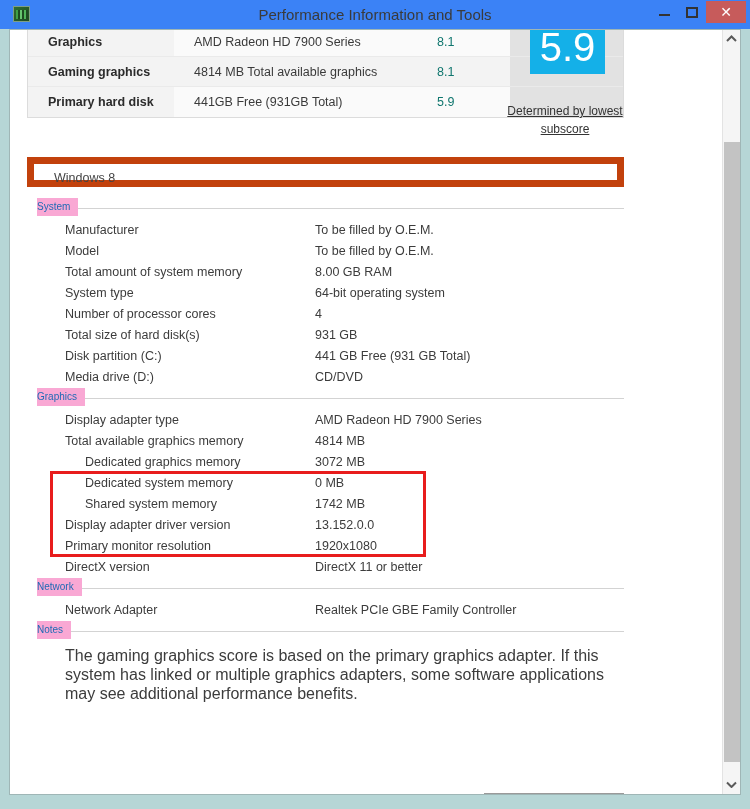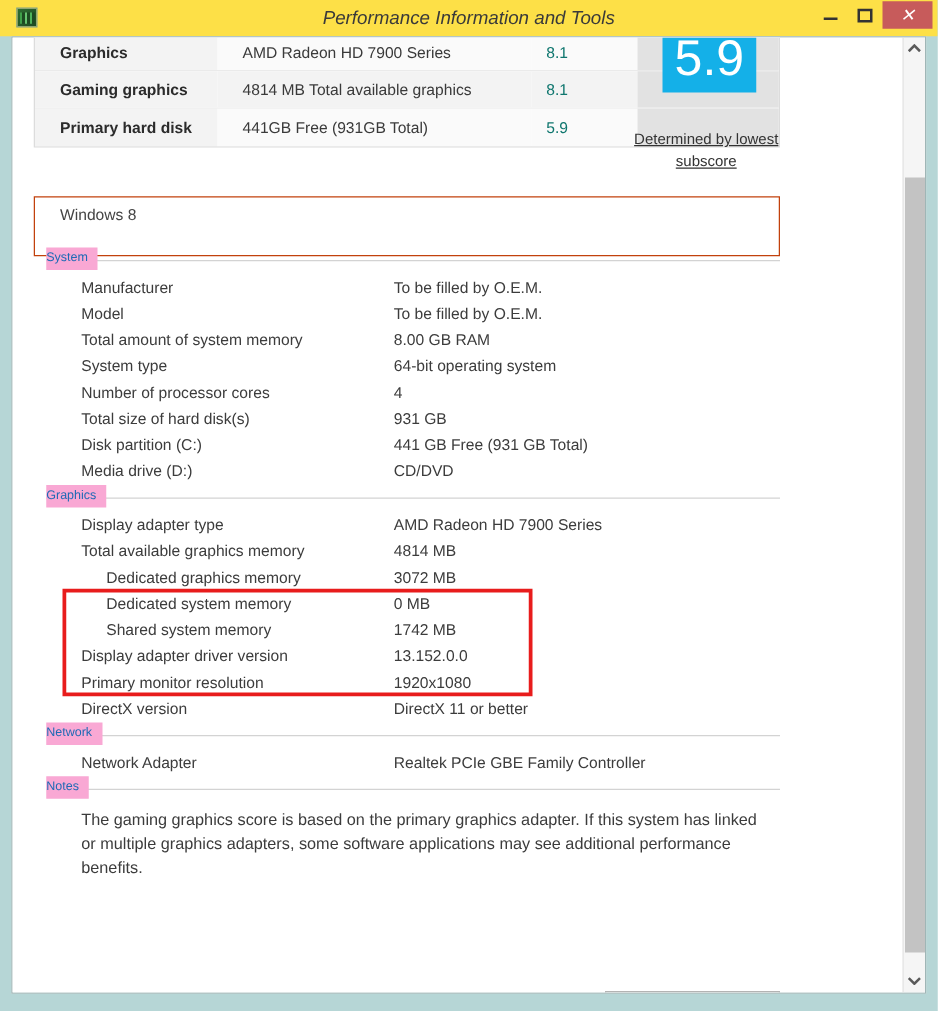--- a/index.html
+++ b/index.html
@@ -24,22 +24,21 @@
     background: #b6d6d6;
     box-sizing: border-box;
   }
 
   
   #titlebar {
     position: absolute;
     left: 0; top: 0;
     width: 750px;
     height: 29px;
-    background: #fde047;
-    font-style: italic;
+    background: #3b82f6;
   }
   #app-icon {
     position: absolute;
     left: 13px; top: 6px;
     width: 17px; height: 16px;
     background: linear-gradient(135deg, #2f6d33 0%, #1d4a22 100%);
     border: 1px solid #7d9e85;
     box-sizing: border-box;
   }
   #app-icon .glyph {
@@ -200,23 +199,23 @@
     color: #333;
     line-height: 18px;
     text-decoration: underline;
   }
 
   
   #edition-row {
     position: absolute;
     left: 17px; top: 127px;
     width: 597px;
-    height: 48px;
+    height: 30px;
     background: #ffffff;
-    border: 1px solid #c2410c;
+    border: 7px solid #c2410c;
     box-sizing: border-box;
     font-size: 12.5px;
     color: #444;
     line-height: 28px;
     padding-left: 20px;
   }
 
   
   #details {
     position: absolute;
@@ -265,21 +264,21 @@
     left: 278px; top: 0;
     font-size: 12.5px;
     color: #3c3c3c;
     line-height: 21px;
     white-space: nowrap;
   }
   .notes-text {
     position: relative;
     margin-left: 55px;
     margin-right: 112px;
-    font-size: 13px;
+    font-size: 16px;
     color: #3c3c3c;
     line-height: 19px;
     padding-top: 3px;
   }
 
   
   #red-box {
     position: absolute;
     left: 40px; top: 441px;
     width: 376px;

